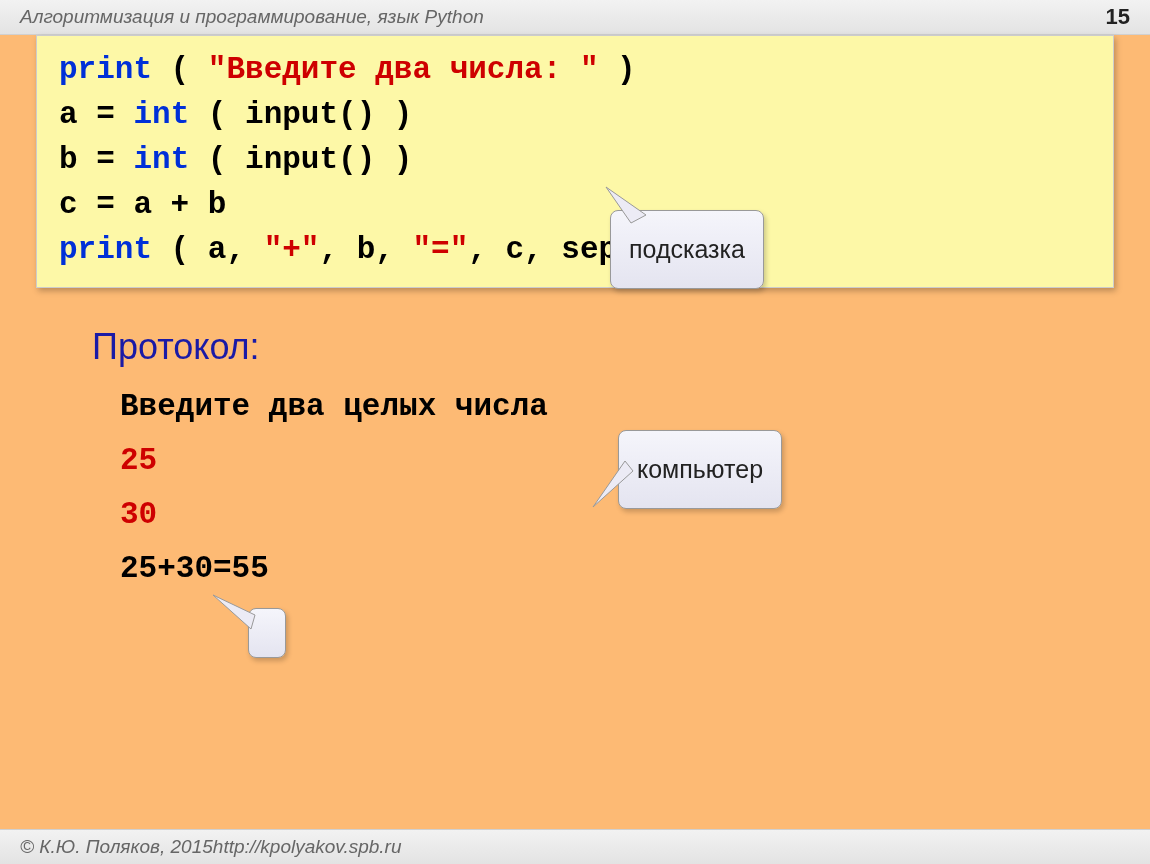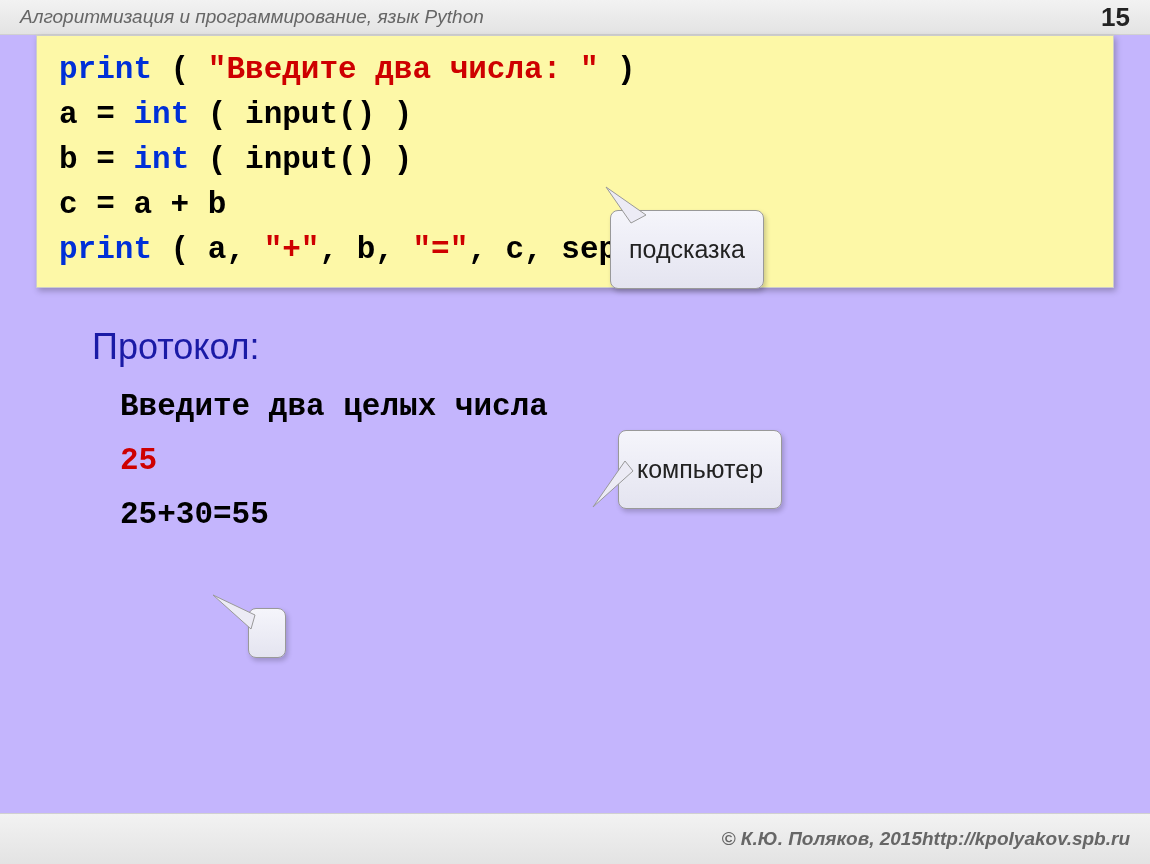--- a/index.html
+++ b/index.html
@@ -8,41 +8,41 @@
     width: 1150px;
     height: 864px;
     background: #ffffff;
     font-family: Arial, Helvetica, sans-serif;
     overflow: hidden;
     position: relative;
   }
   .slide {
     width: 1150px;
     height: 864px;
-    background: #c4b5fd;
+    background: #fdba74;
     position: relative;
     box-sizing: border-box;
   }
   .top-bar {
     background: linear-gradient(#f2f2f2, #e3e3e3);
     height: 34px;
     border-bottom: 1px solid #d0d0d0;
     display: flex;
     align-items: center;
     justify-content: space-between;
     padding: 0 20px;
     font-style: italic;
     color: #666;
     font-size: 19px;
   }
   .page-num {
     font-style: normal;
     color: #222;
     font-weight: bold;
-    font-size: 26px;
+    font-size: 22px;
   }
   .title {
     font-size: 39px;
     font-weight: bold;
     color: #111;
     padding: 14px 28px 6px 28px;
     border-bottom: 3px solid #1a1aa6;
     margin: 0 22px 16px 22px;
     font-family: Arial, Helvetica, sans-serif;
   }
@@ -100,26 +100,25 @@
   .footer {
     position: absolute;
     bottom: 0;
     left: 0;
     right: 0;
     height: 34px;
     background: linear-gradient(#f2f2f2, #e3e3e3);
     border-top: 1px solid #d0d0d0;
     display: flex;
     align-items: center;
-    justify-content: flex-end;
-    padding: 8px 20px;
+    justify-content: flex-start;
+    padding: 0 20px;
     font-style: italic;
     color: #666;
     font-size: 19px;
-    font-weight: bold;
   }
 </style>
 </head>
 <body>
 
 <div class="slide">
 
   <div class="top-bar">
     <span>Алгоритмизация и программирование,  язык Python</span>
     <span class="page-num">15</span>
@@ -144,20 +143,21 @@
       <polygon points="32,2 0,48 40,12" fill="#ecebf5" stroke="#999" stroke-width="1"></polygon>
     </svg>
     <span>компьютер</span>
   </div>
 
   <div class="protocol-label">Протокол:</div>
 
   <div class="protocol-block">
     <div>Введите два целых числа</div>
     <div class="user-red">25</div>
+    <div class="user-red">30</div>
     <div>25+30=55</div>
   </div>
 
   <div class="callout" style="left:248px; top:608px;">
     <svg class="tail" style="left:-36px; top:-14px;" width="60" height="50">
       <polygon points="42,20 0,0 38,34" fill="#ecebf5" stroke="#999" stroke-width="1"></polygon>
     </svg>
   </div>
 
   <div class="footer">

